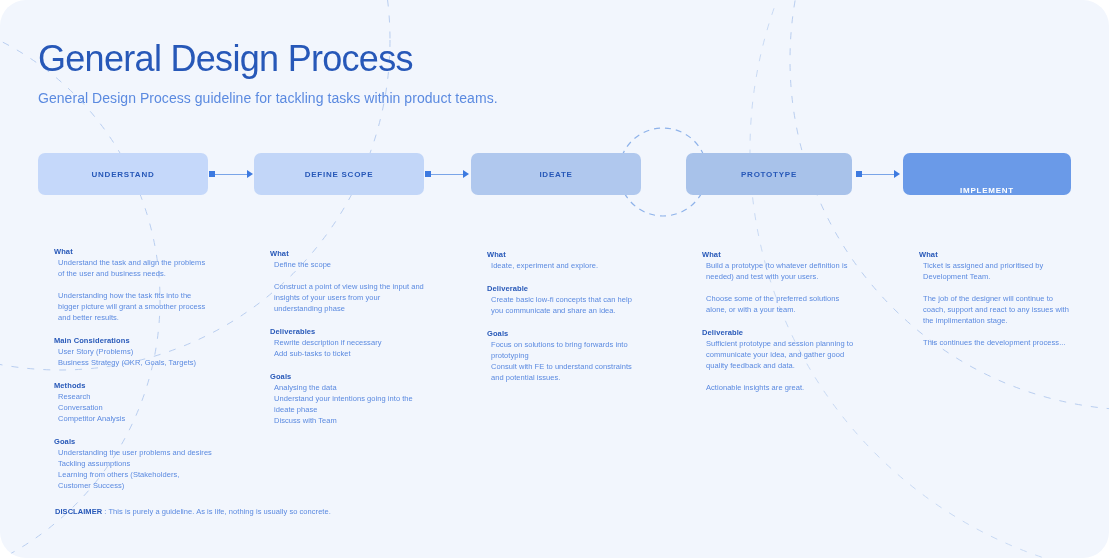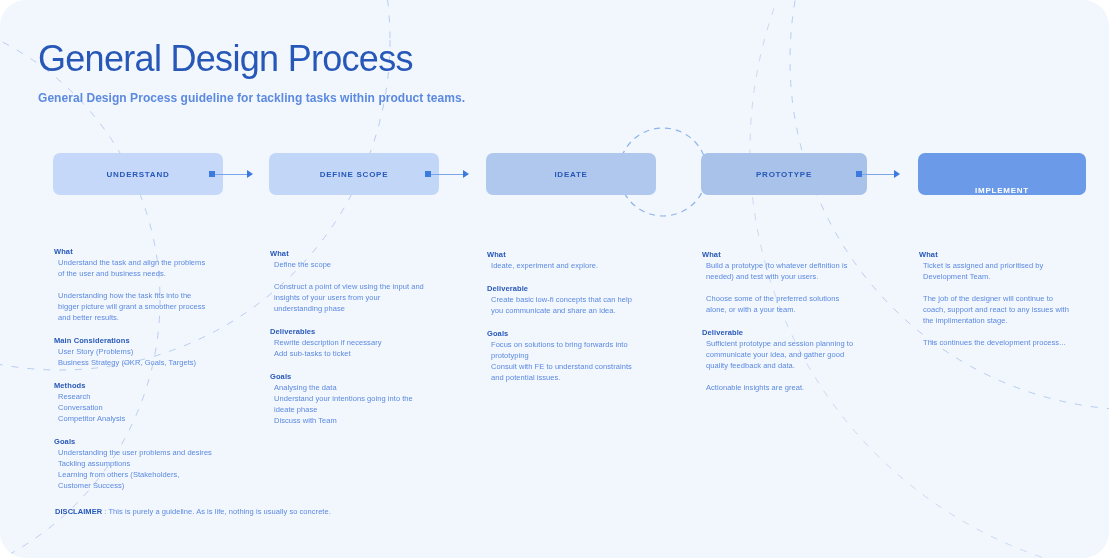--- a/index.html
+++ b/index.html
@@ -46,23 +46,23 @@
     margin: 0;
     font-size: 36px;
     line-height: 42px;
     font-weight: normal;
     letter-spacing: -0.7px;
     color: #2758b8;
     white-space: nowrap;
   }
   .poster-subtitle {
     margin: 13px 0 0 0;
-    font-size: 12px;
+    font-size: 14px;
     line-height: 11px;
-    font-weight: bold;
+    font-weight: normal;
     color: #5b8ae0;
     letter-spacing: 0.05px;
     white-space: nowrap;
   }
 
   
   .stage-row {
     position: absolute;
     left: 0;
     top: 153px;
@@ -72,21 +72,20 @@
   }
   .stage-box {
     position: absolute;
     top: 0;
     height: 42px;
     border-radius: 7px;
     display: flex;
     align-items: center;
     justify-content: center;
     box-sizing: border-box;
-    margin-left: 15px;
   }
   .stage-label {
     font-size: 8px;
     font-weight: bold;
     letter-spacing: 0.75px;
     color: #2758b8;
     text-transform: uppercase;
     white-space: nowrap;
   }
   .stage-box.inverted .stage-label { color: #ffffff; }

